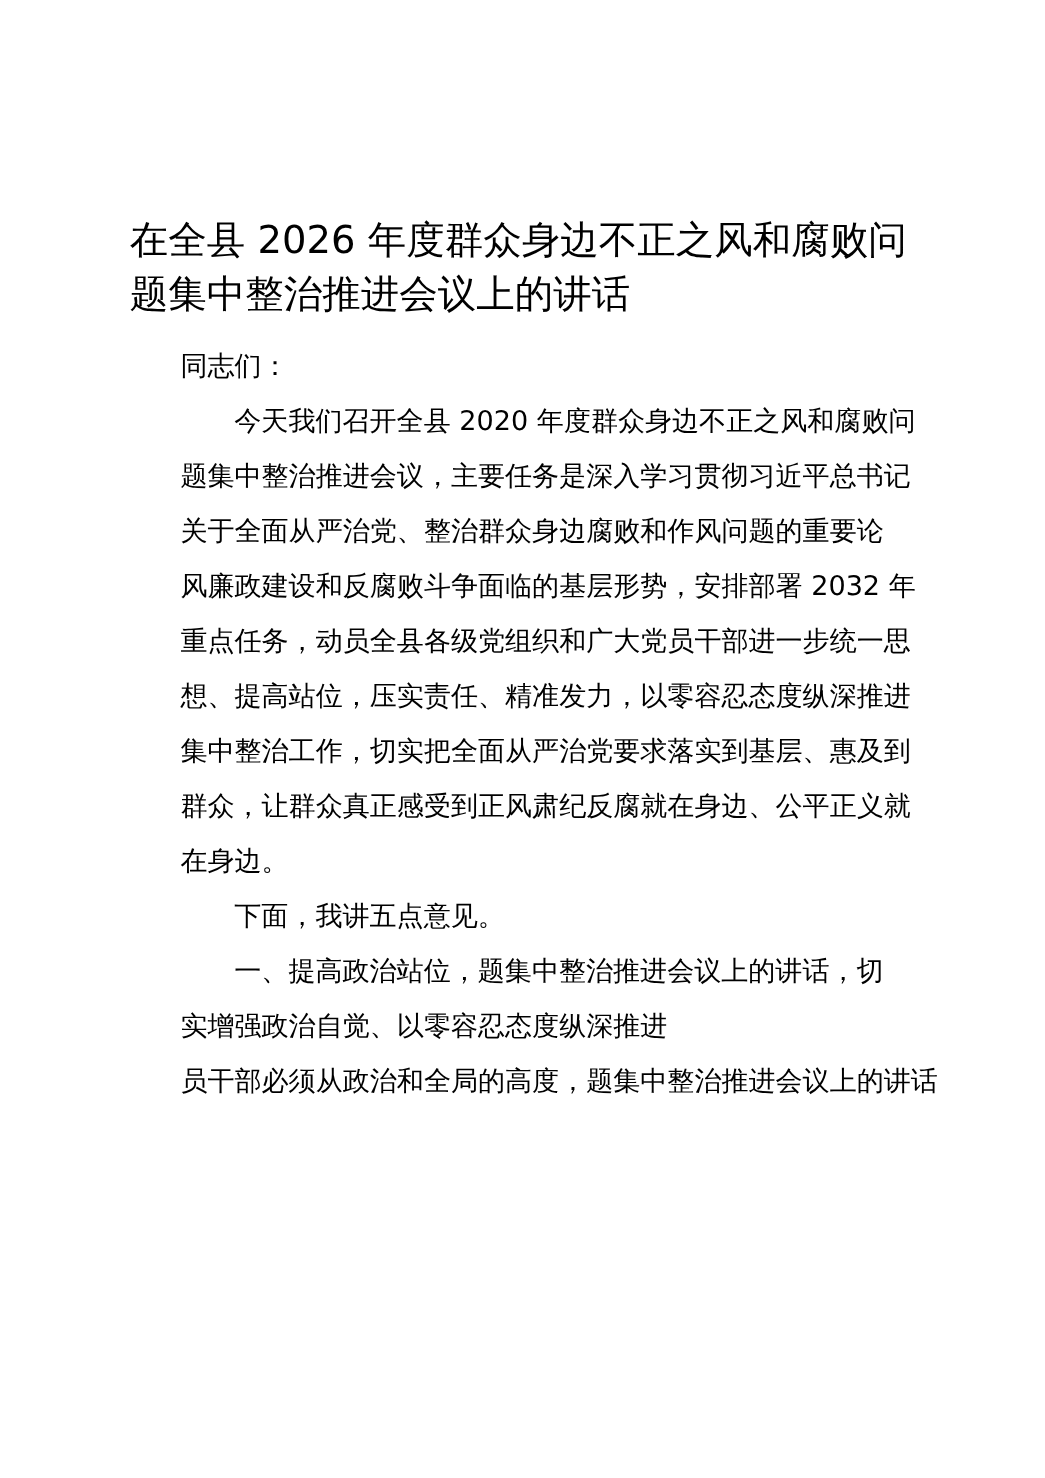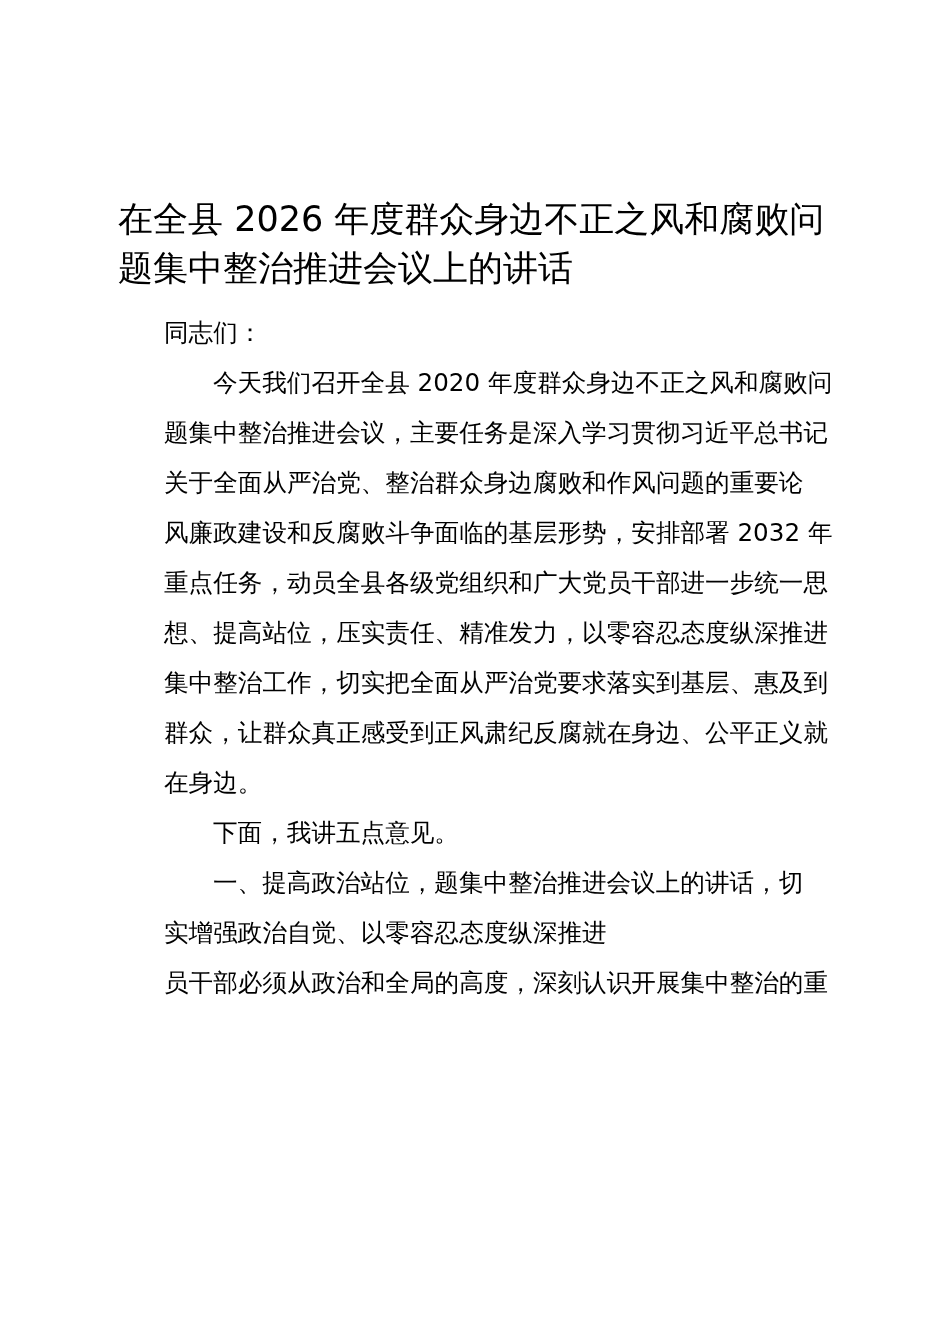--- a/index.html
+++ b/index.html
@@ -83,17 +83,17 @@
     </div>
 
     <span class="line indent">下面，我讲五点意见。</span>
 
     <div>
       <span class="line indent">一、提高政治站位，题集中整治推进会议上的讲话，切</span>
       <span class="line">实增强政治自觉、以零容忍态度纵深推进</span>
     </div>
 
     <div>
-      <span class="line">员干部必须从政治和全局的高度，深刻认识开展集中整治的重</span>
+      <span class="line">员干部必须从政治和全局的高度，题集中整治推进会议上的讲话</span>
     </div>
   </div>
 
 </div>
 
 </body></html>

